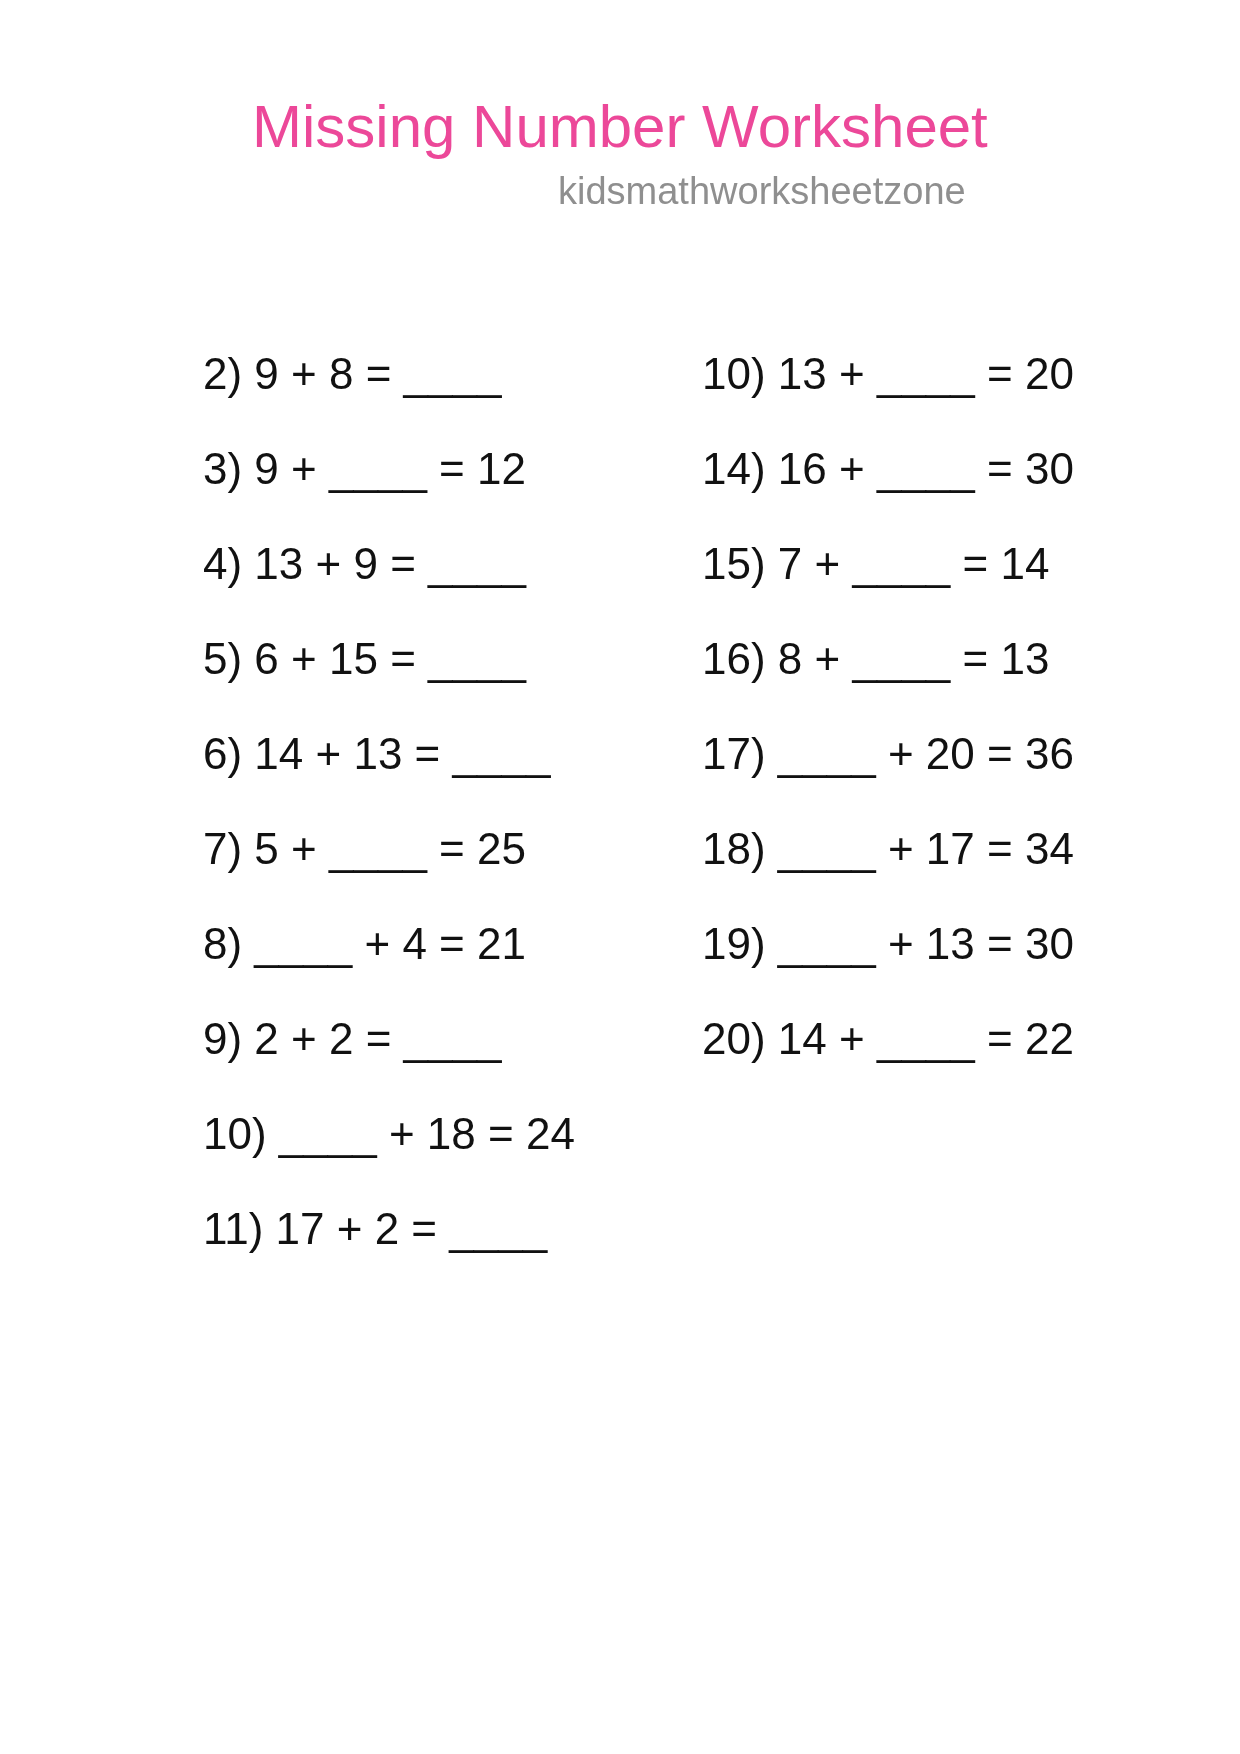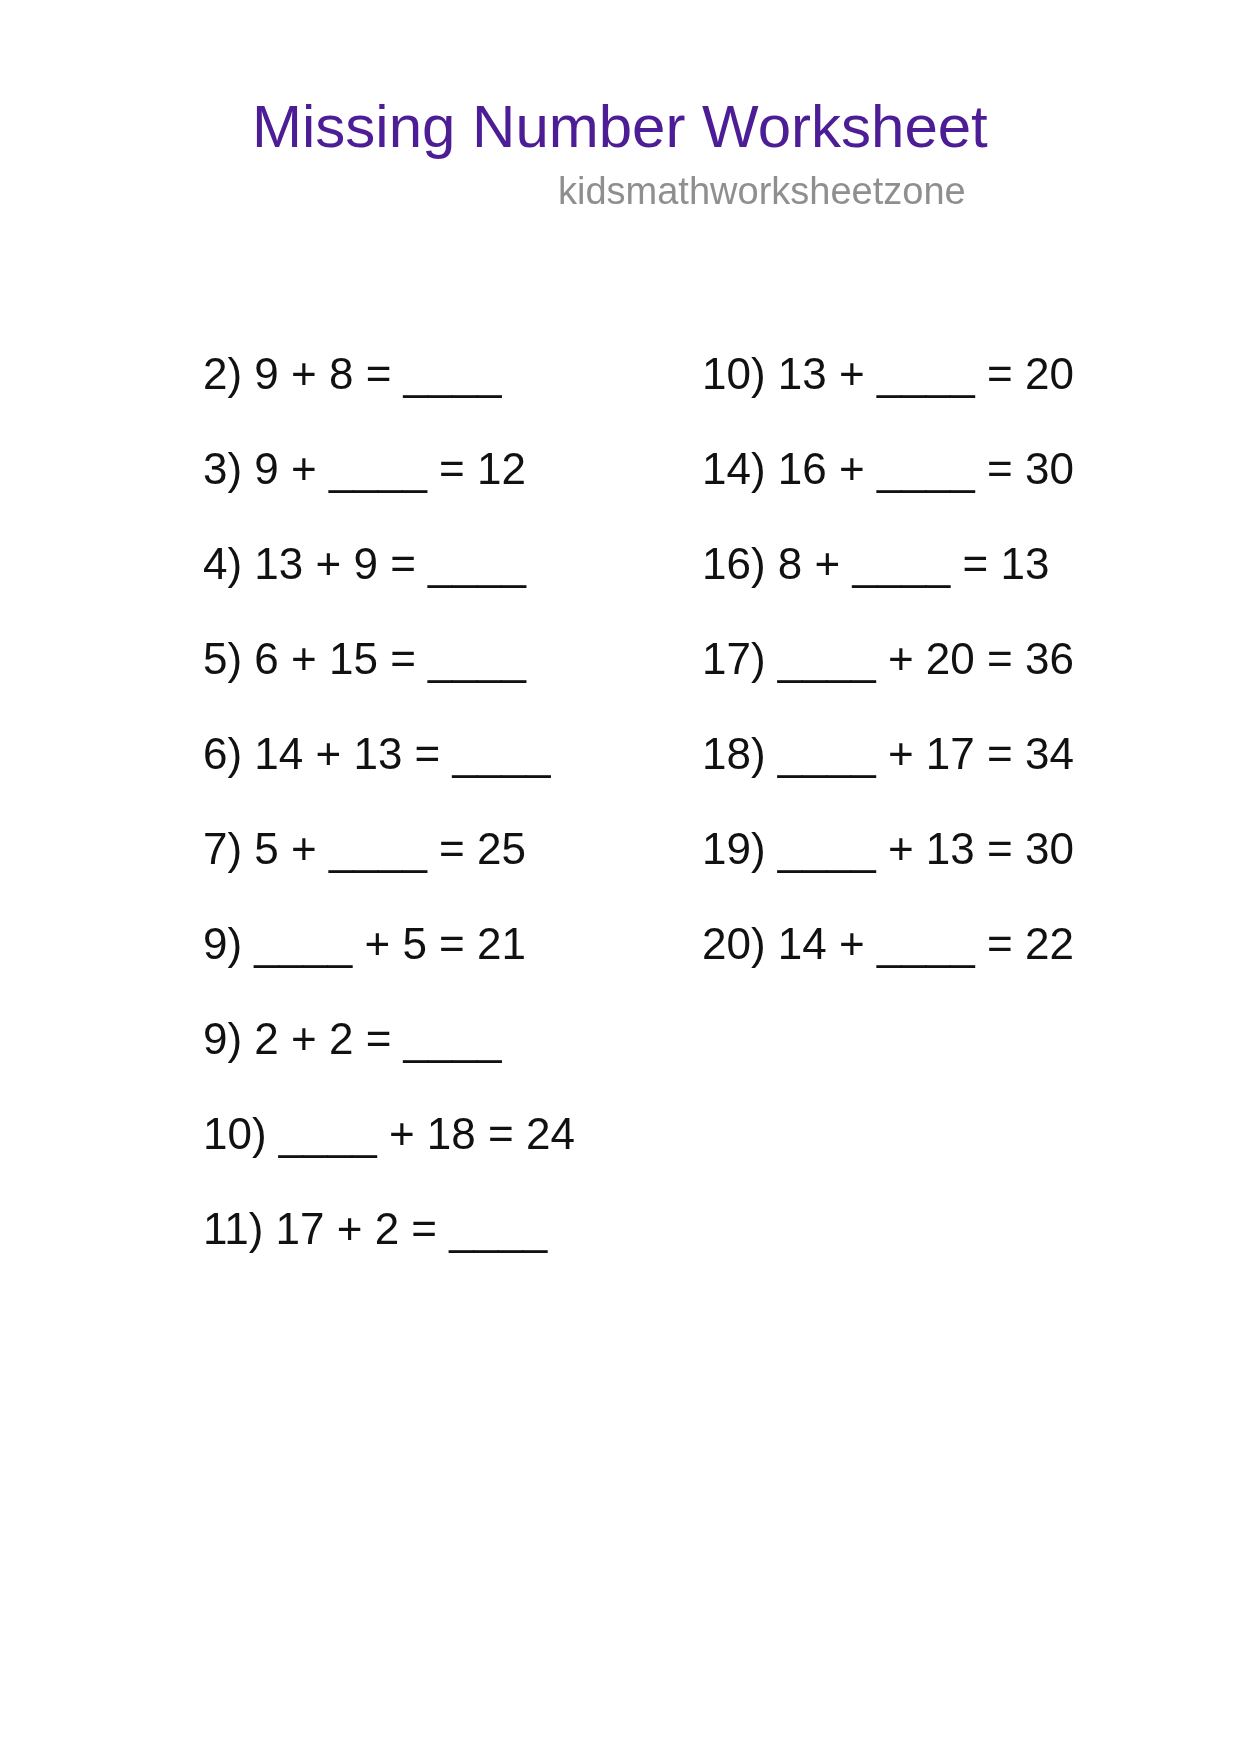--- a/index.html
+++ b/index.html
@@ -15,21 +15,21 @@
     font-family: "Liberation Sans", "DejaVu Sans", sans-serif;
     color: #111111;
   }
   .page-title {
     position: absolute;
     left: 252px;
     top: 97px;
     font-size: 60px;
     line-height: 1;
     white-space: nowrap;
-    color: #4c1d95;
+    color: #ec4899;
   }
   .page-subtitle {
     position: absolute;
     left: 558px;
     top: 172px;
     font-size: 38px;
     line-height: 1;
     white-space: nowrap;
     color: #8f8f8f;
     text-align: center;
@@ -54,27 +54,28 @@
 <div class="page-title">Missing Number Worksheet</div>
 <div class="page-subtitle">kidsmathworksheetzone</div>
 
 <div class="col col-left">
   <div class="problem">2) 9 + 8 = ____</div>
   <div class="problem">3) 9 + ____ = 12</div>
   <div class="problem">4) 13 + 9 = ____</div>
   <div class="problem">5) 6 + 15 = ____</div>
   <div class="problem">6) 14 + 13 = ____</div>
   <div class="problem">7) 5 + ____ = 25</div>
-  <div class="problem">9) ____ + 5 = 21</div>
+  <div class="problem">8) ____ + 4 = 21</div>
   <div class="problem">9) 2 + 2 = ____</div>
   <div class="problem">10) ____ + 18 = 24</div>
   <div class="problem">11) 17 + 2 = ____</div>
 </div>
 
 <div class="col col-right">
   <div class="problem">10) 13 + ____ = 20</div>
   <div class="problem">14) 16 + ____ = 30</div>
+  <div class="problem">15) 7 + ____ = 14</div>
   <div class="problem">16) 8 + ____ = 13</div>
   <div class="problem">17) ____ + 20 = 36</div>
   <div class="problem">18) ____ + 17 = 34</div>
   <div class="problem">19) ____ + 13 = 30</div>
   <div class="problem">20) 14 + ____ = 22</div>
 </div>
 
 </body></html>

